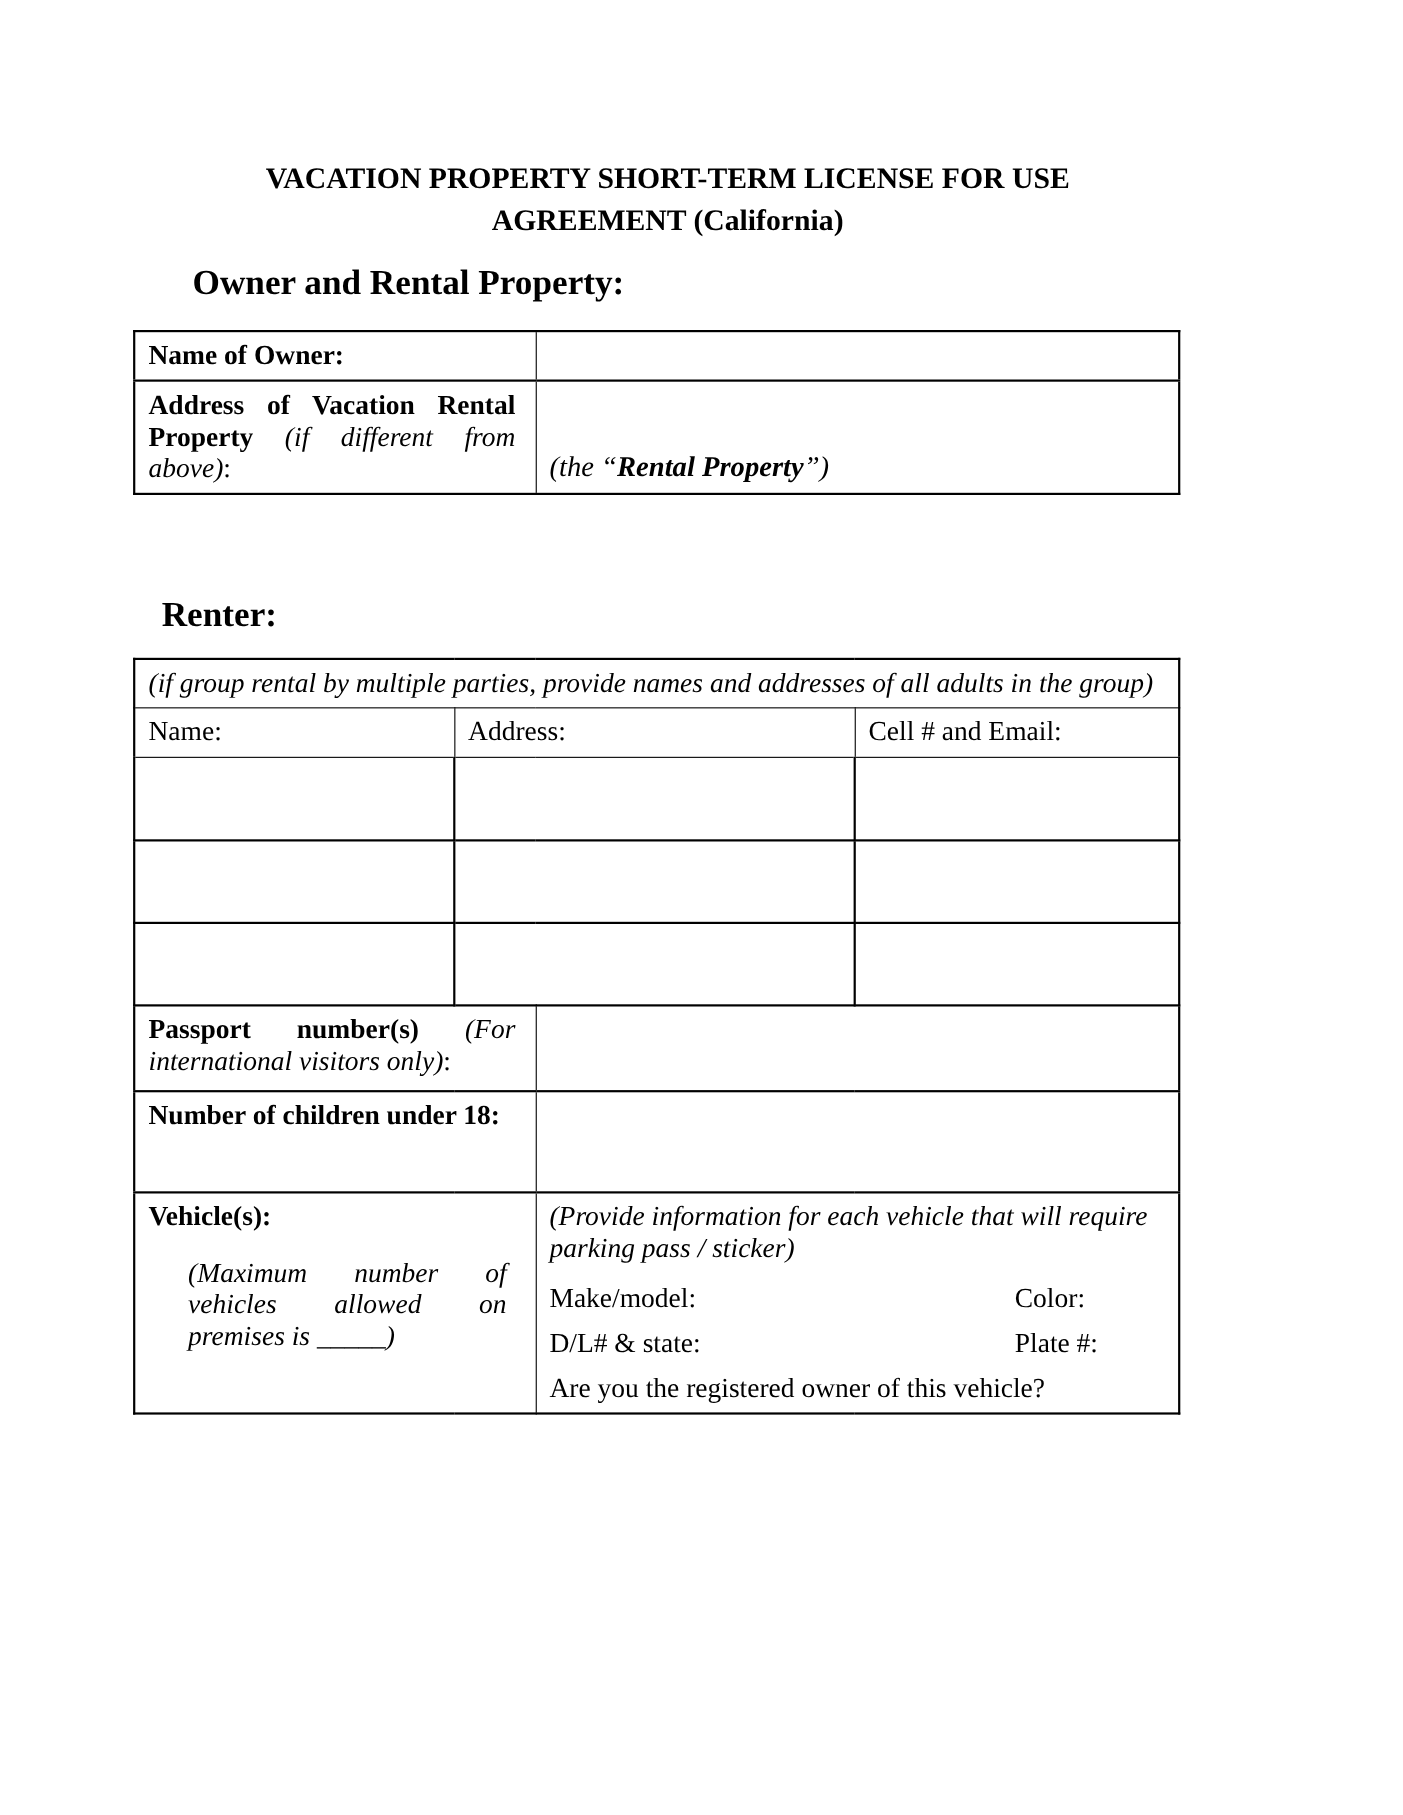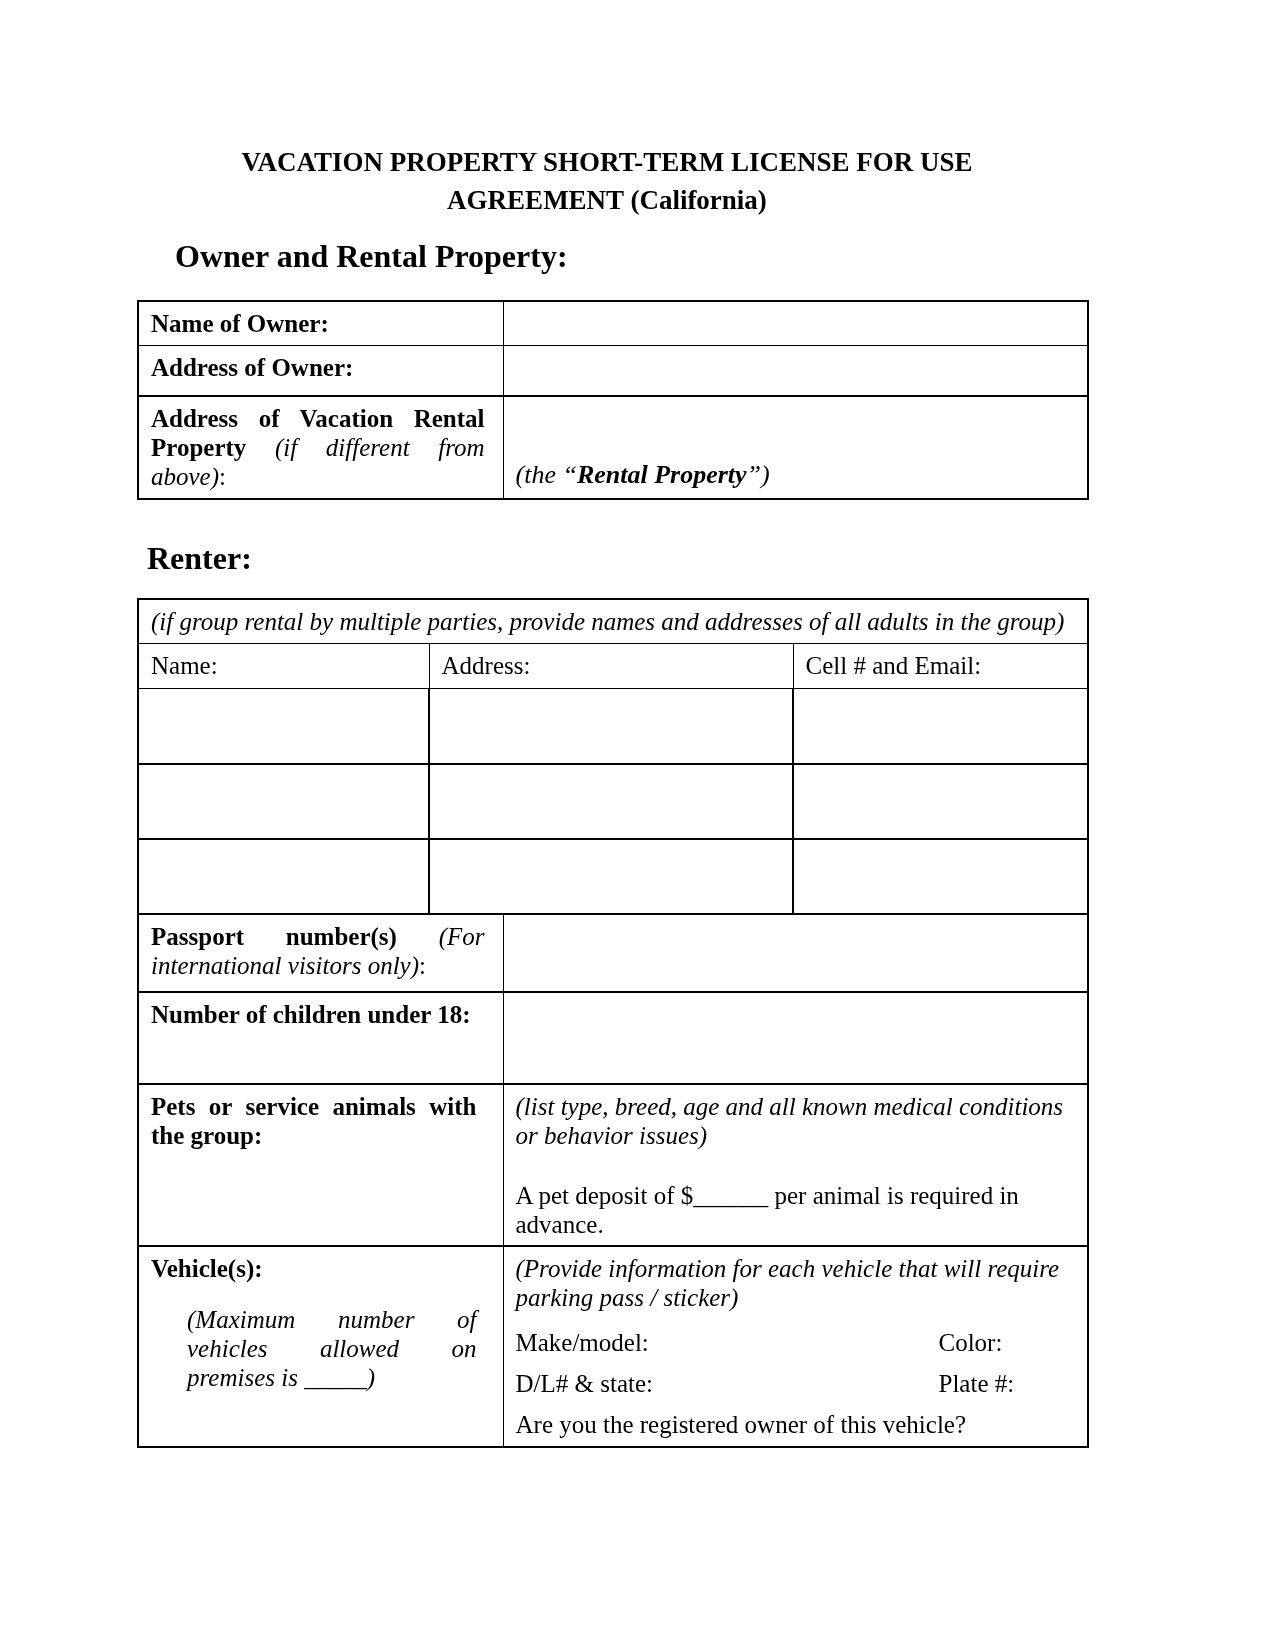--- a/index.html
+++ b/index.html
@@ -27,21 +27,21 @@
     margin: 0;
     font-size: 32px;
     font-weight: bold;
     line-height: 38px;
   }
   .h-owner  { top: 237px; margin-left: 28px; }
   .h-renter { top: 539px; }
 
   table.tbl {
     position: absolute;
-    left: 137px;
+    left: 121px;
     width: 950px;
     border-collapse: collapse;
     table-layout: fixed;
     border: 2px solid #000;
   }
   .t-owner  { top: 300px; }
   .t-renter { top: 598px; }
 
   td {
     border: 1px solid #000;
@@ -114,24 +114,20 @@
   <table class="tbl t-owner">
     <colgroup>
         <col style="width:365px">
         <col style="width:585px">
       </colgroup>
     <tbody>
       <tr class="o1">
         <td class="label">Name of Owner:</td>
         <td></td>
       </tr>
-      <tr class="o2">
-        <td class="label">Address of Owner:</td>
-        <td></td>
-      </tr>
       <tr class="o3 bt2">
         <td class="label">
           <span>Address of Vacation Rental Property</span><span class="it"> (if different from above)</span><span class="colon">:</span>
         </td>
         <td class="rental-value">
           <span><span>(the “</span><span class="bi">Rental Property</span><span>”)</span></span>
         </td>
       </tr>
     </tbody>
   </table>
@@ -171,27 +167,20 @@
       </tr>
       <tr class="r-passport bt2">
         <td colspan="2" class="label">
           <span>Passport number(s)</span><span class="it"> (For international visitors only)</span><span class="colon">:</span>
         </td>
         <td colspan="2"></td>
       </tr>
       <tr class="r-children bt2">
         <td colspan="2" class="label">Number of children under 18:</td>
         <td colspan="2"></td>
-      </tr>
-      <tr class="r-pets bt2">
-        <td colspan="2" class="label pr-lg">Pets or service animals with the group:</td>
-        <td colspan="2" class="value-pets">
-          <div class="it">(list type, breed, age and all known medical conditions or behavior issues)</div>
-          <div class="deposit-line">A pet deposit of $______ per animal is required in advance.</div>
-        </td>
       </tr>
       <tr class="r-vehicles bt2">
         <td colspan="2" class="label pr-lg">
           <div>Vehicle(s):</div>
           <div class="it veh-label-note">(Maximum number of vehicles allowed on premises is _____)</div>
         </td>
         <td colspan="2">
           <div class="it">(Provide information for each vehicle that will require parking pass / sticker)</div>
           <div class="vrow">
             <span>Make/model:</span>

